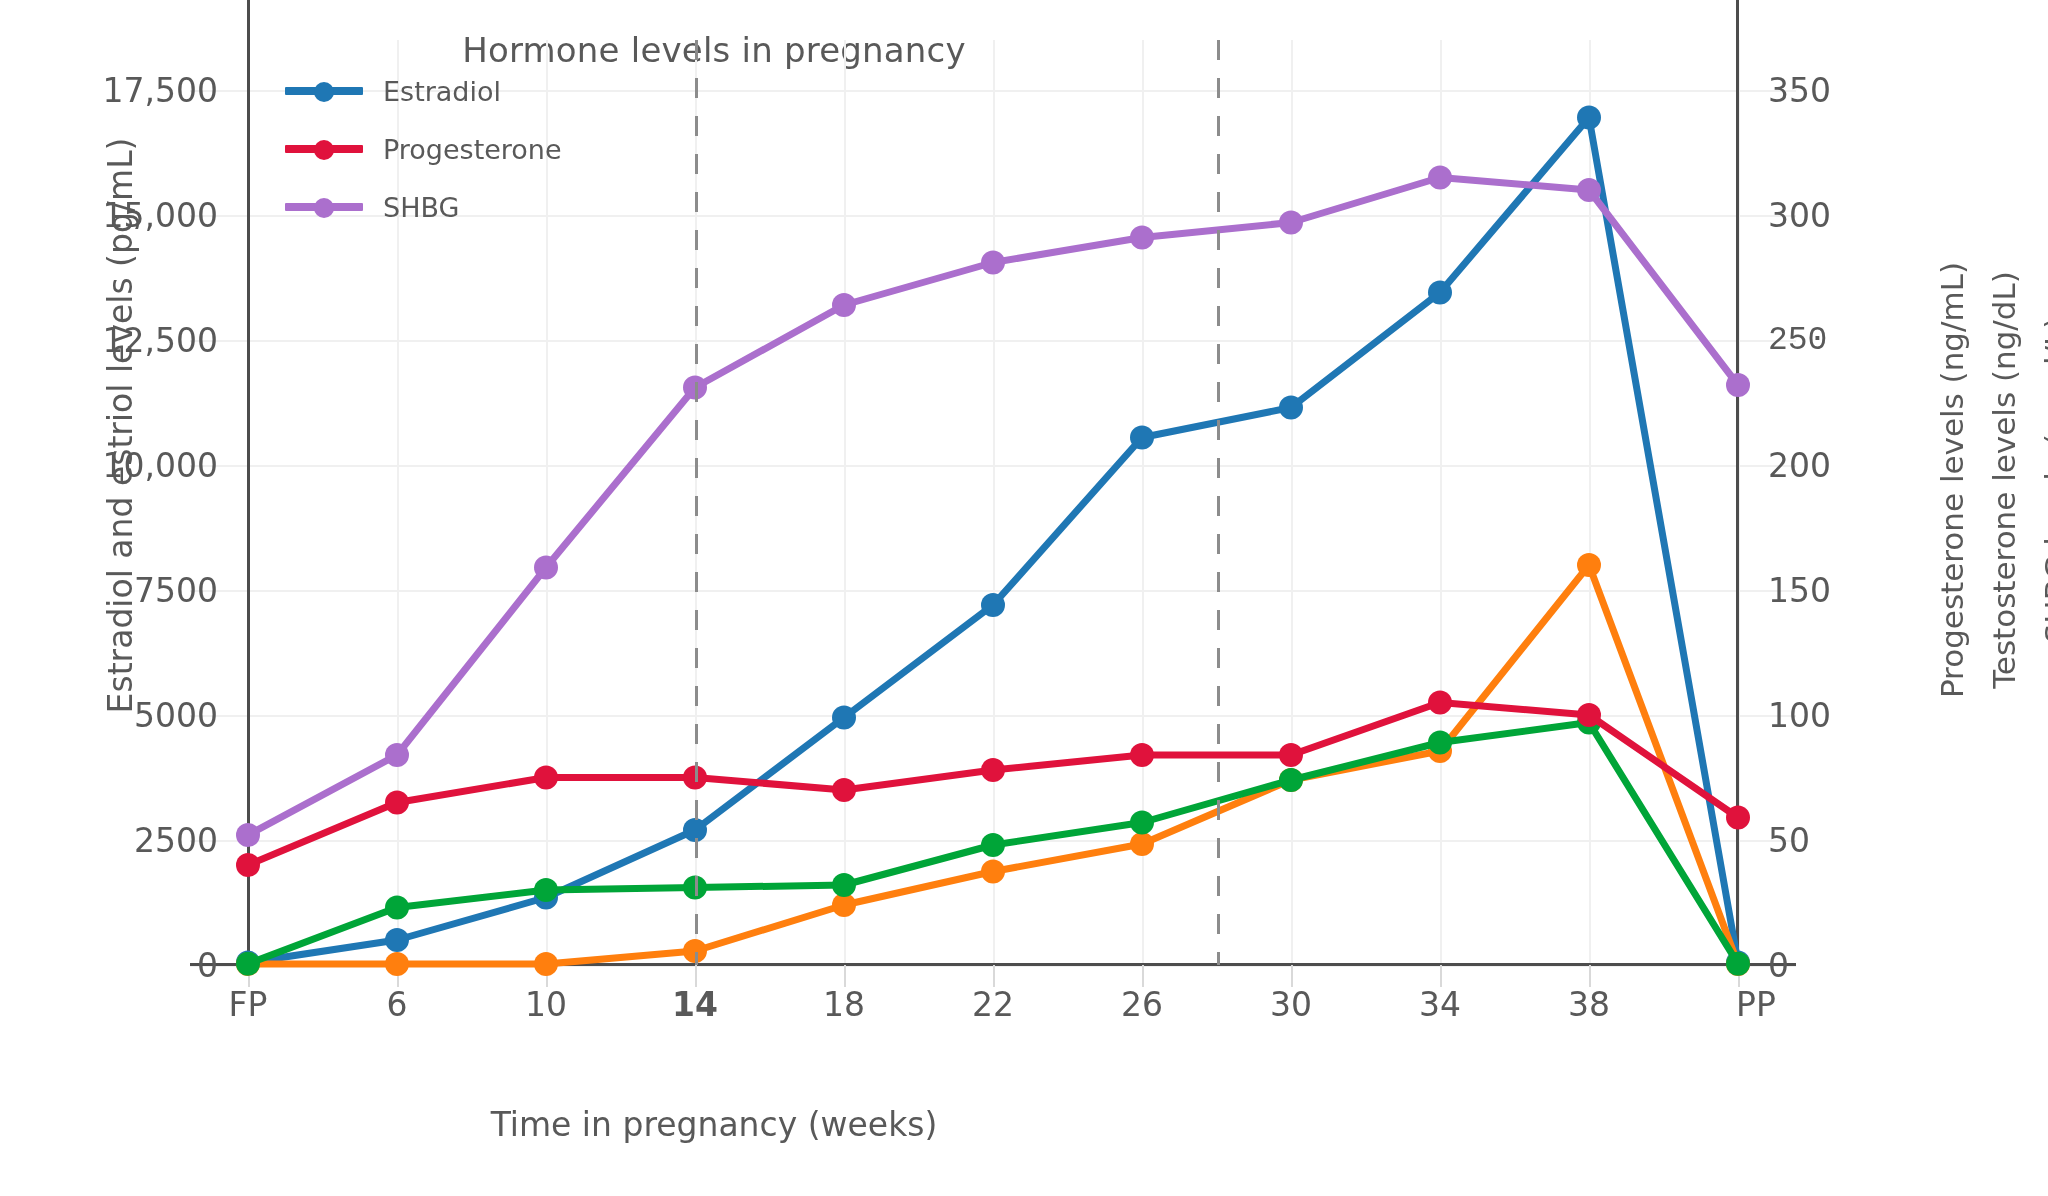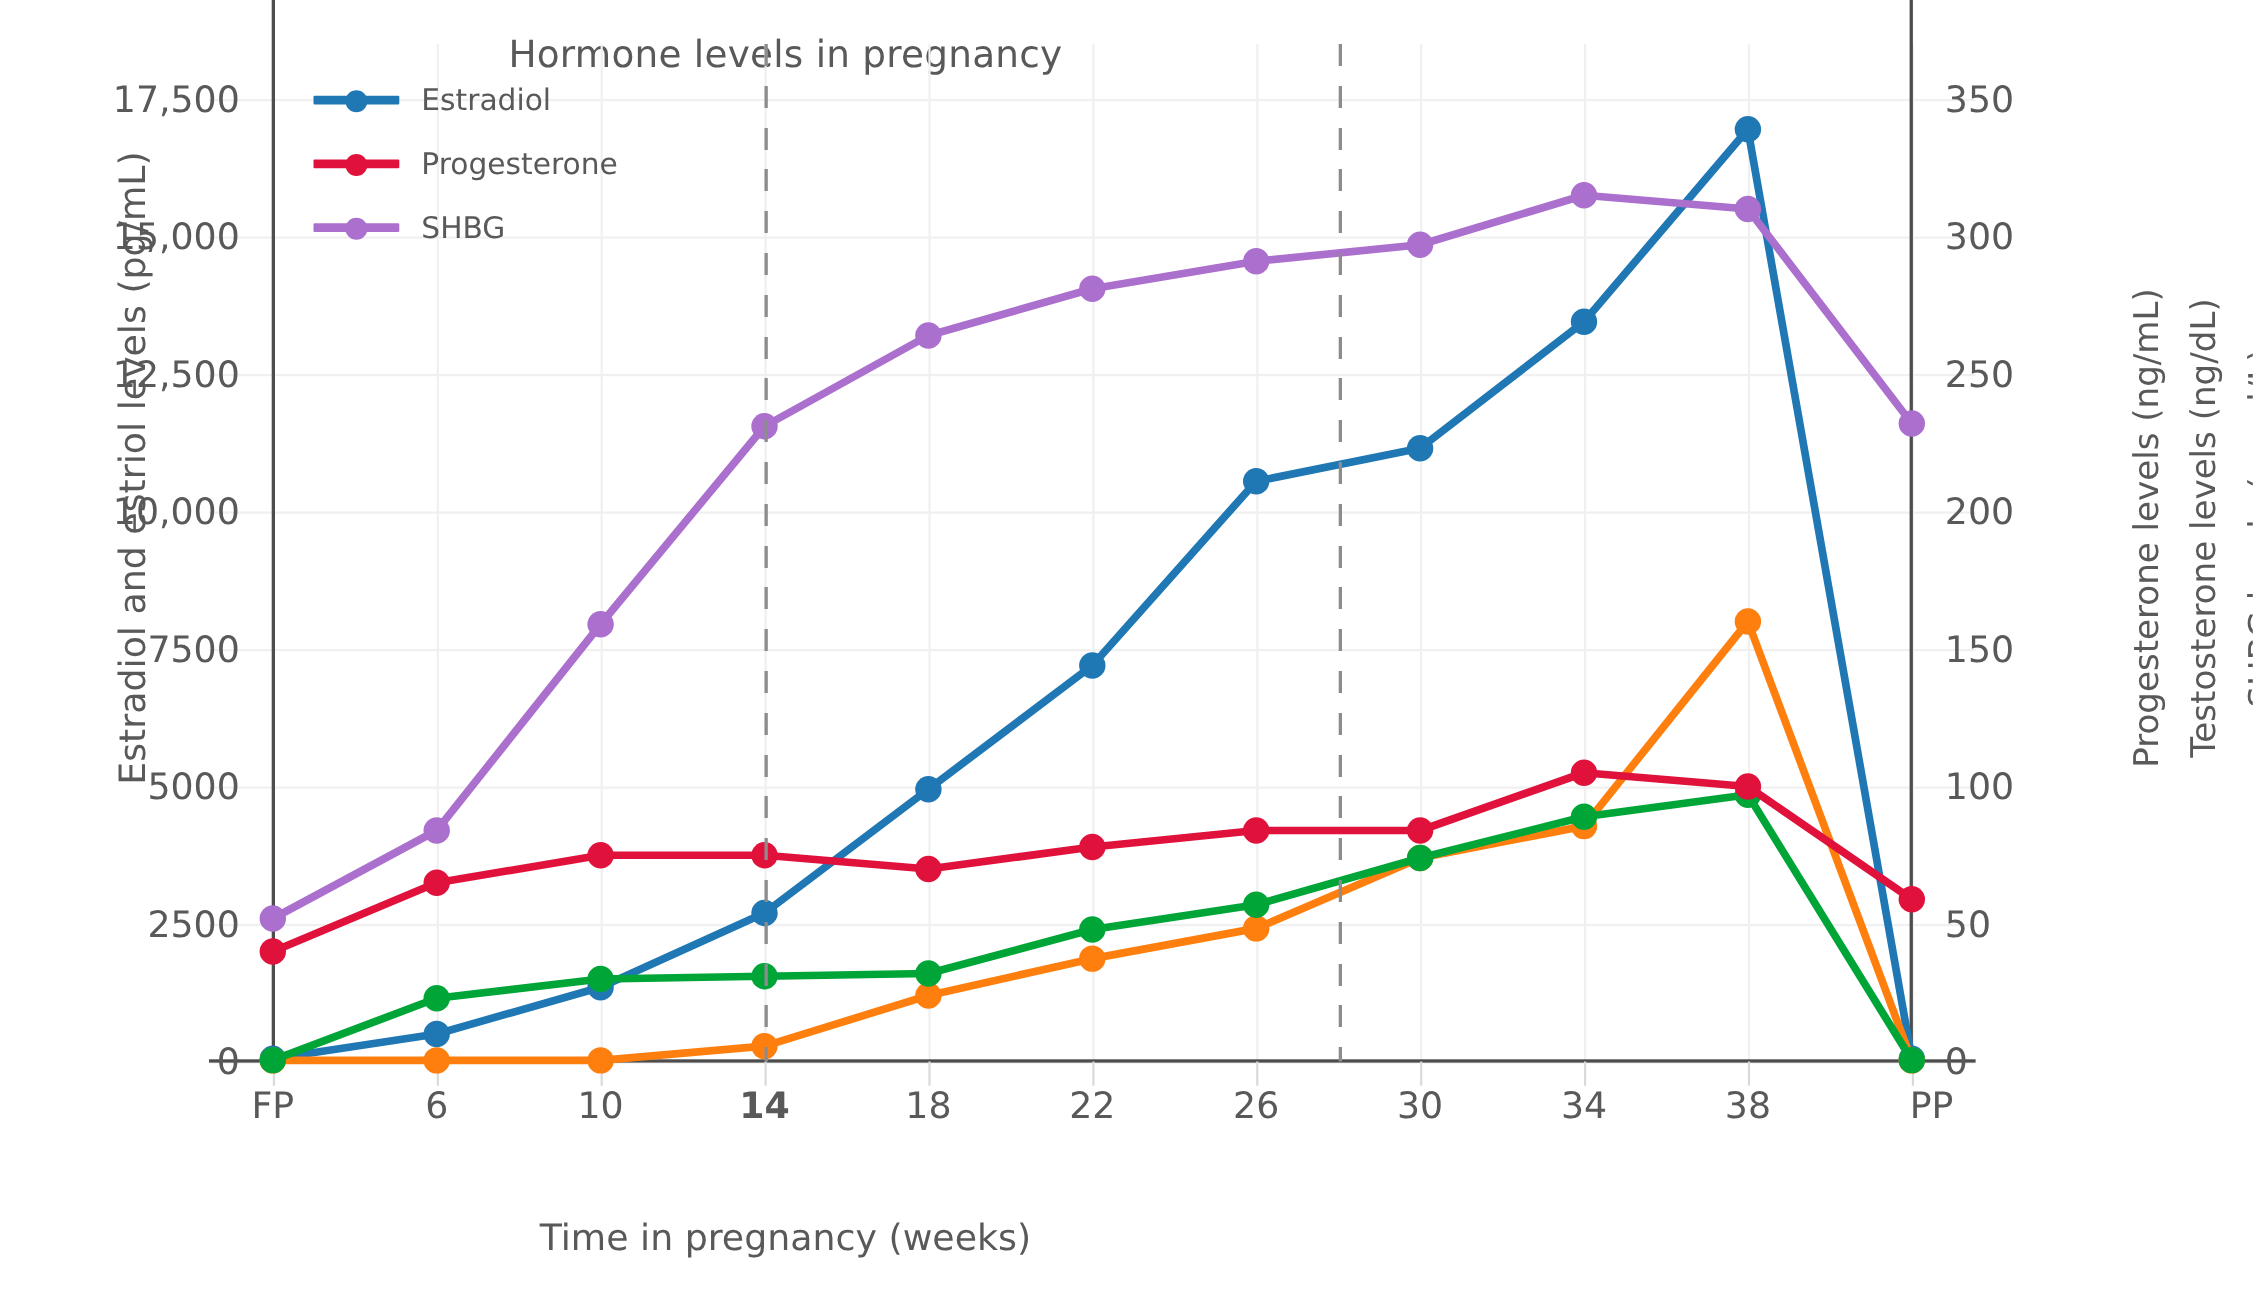--- a/index.html
+++ b/index.html
@@ -127,21 +127,21 @@
         <div class="ytl" style="top: 550px;">7500</div>
         <div class="ytl" style="top: 425px;">10,000</div>
         <div class="ytl" style="top: 300px;">12,500</div>
         <div class="ytl" style="top: 175px;">15,000</div>
         <div class="ytl" style="top: 50px;">17,500</div>
         <div class="ytr" style="top: 925px;">0</div>
         <div class="ytr" style="top: 800px;">50</div>
         <div class="ytr" style="top: 675px;">100</div>
         <div class="ytr" style="top: 550px;">150</div>
         <div class="ytr" style="top: 425px;">200</div>
-        <div class="ytr" style="top: 300px;">250</div>
+        <div class="ytr" style="top: 300px; font-family: Liberation Mono, monospace;">250</div>
         <div class="ytr" style="top: 175px;">300</div>
         <div class="ytr" style="top: 50px;">350</div>
         <div class="tickmark" style="left: 0px;"></div>
         <div class="xtick" style="left: 0px;">FP</div>
         <div class="tickmark" style="left: 149px;"></div>
         <div class="xtick" style="left: 149px;">6</div>
         <div class="tickmark" style="left: 298px;"></div>
         <div class="xtick" style="left: 298px;">10</div>
         <div class="tickmark" style="left: 447px;"></div>
         <div class="xtick" style="left: 447px; font-weight: bold;">14</div>

